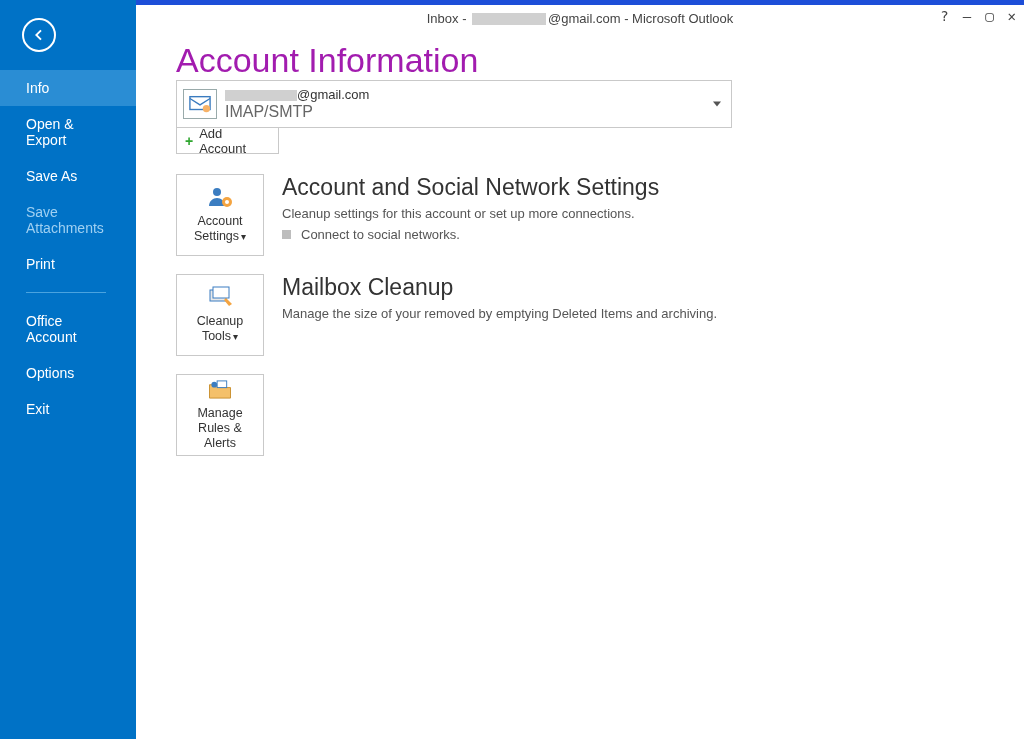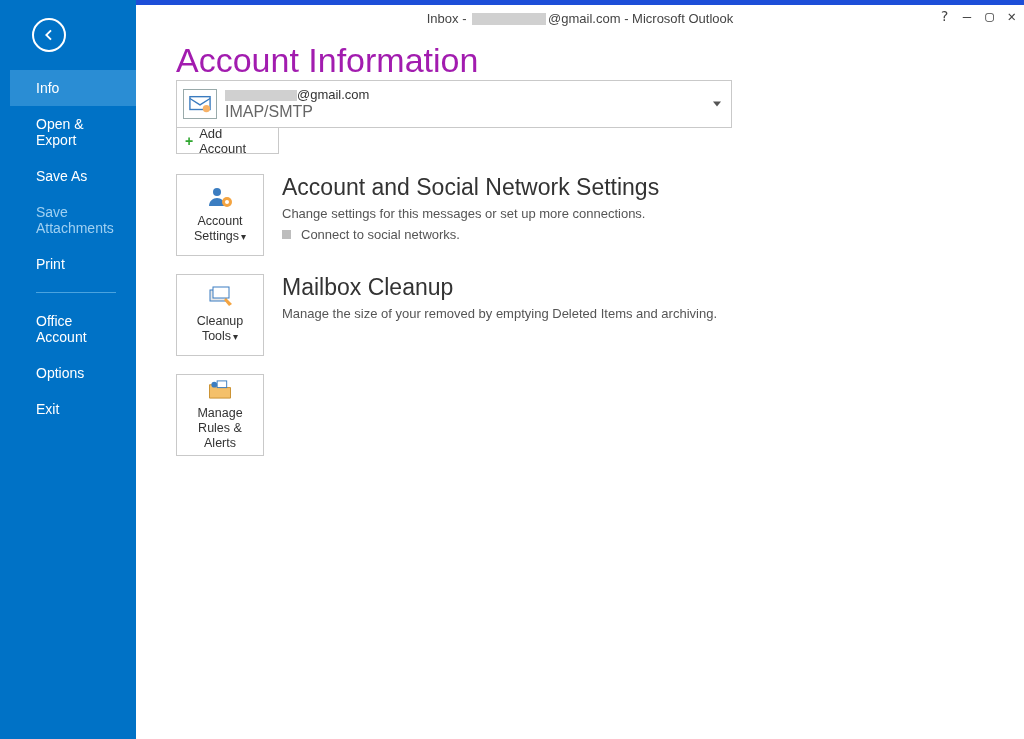--- a/index.html
+++ b/index.html
@@ -1,20 +1,20 @@
 <!DOCTYPE html>
 <html><head>
 <meta charset="utf-8">
 <style>
   * { box-sizing: border-box; margin: 0; padding: 0; }
   html, body { width: 1024px; height: 739px; font-family: "Segoe UI", Tahoma, sans-serif; font-size: 13px; color: #333; overflow: hidden; }
   body { display: flex; }
 
   
-  .sidebar { width: 136px; background: #0072c6; color: #fff; display: flex; flex-direction: column; padding-top: 18px; padding-left: 10px; }
+  .sidebar { width: 136px; background: #0072c6; color: #fff; display: flex; flex-direction: column; padding-top: 18px; }
   .back-btn { width: 34px; height: 34px; border: 2px solid #fff; border-radius: 50%; margin-left: 22px; margin-bottom: 18px; display: flex; align-items: center; justify-content: center; cursor: pointer; }
   .back-btn svg { width: 16px; height: 16px; fill: #fff; }
   .side-item { padding: 10px 26px; cursor: pointer; font-size: 14px; }
   .side-item.selected { background: #2a8dd4; }
   .side-item.disabled { color: #9fd0f2; cursor: default; }
   .side-sep { border-top: 1px solid #4aa3df; margin: 10px 26px; width: 80px; }
 
   
   .main { flex: 1; background: #fff; position: relative; border-top: 5px solid #1d4ed8; }
   .titlebar { height: 26px; display: flex; align-items: center; justify-content: center; position: relative; font-size: 13px; color: #444; }
@@ -107,21 +107,21 @@
         <svg class="ticon" viewBox="0 0 28 22">
             <circle cx="11" cy="6" r="4" fill="#3b7dc1"></circle>
             <path d="M3 20c0-5 4-8 8-8s8 3 8 8" fill="#3b7dc1"></path>
             <circle cx="21" cy="16" r="5" fill="#f4a441"></circle>
             <circle cx="21" cy="16" r="2" fill="#fff"></circle>
           </svg>
         <span class="label"><span>Account Settings</span><span class="dd">▾</span></span>
       </div>
       <div class="sec-body">
         <div class="sec-title">Account and Social Network Settings</div>
-        <div class="sec-desc">Change settings for this messages or set up more connections.</div>
+        <div class="sec-desc">Cleanup settings for this account or set up more connections.</div>
         <div class="sec-link">
           <span class="sq"></span>
           <span>Connect to social networks.</span>
         </div>
       </div>
     </div>
 
     <div class="section">
       <div class="tile">
         <svg class="ticon" viewBox="0 0 28 22">

